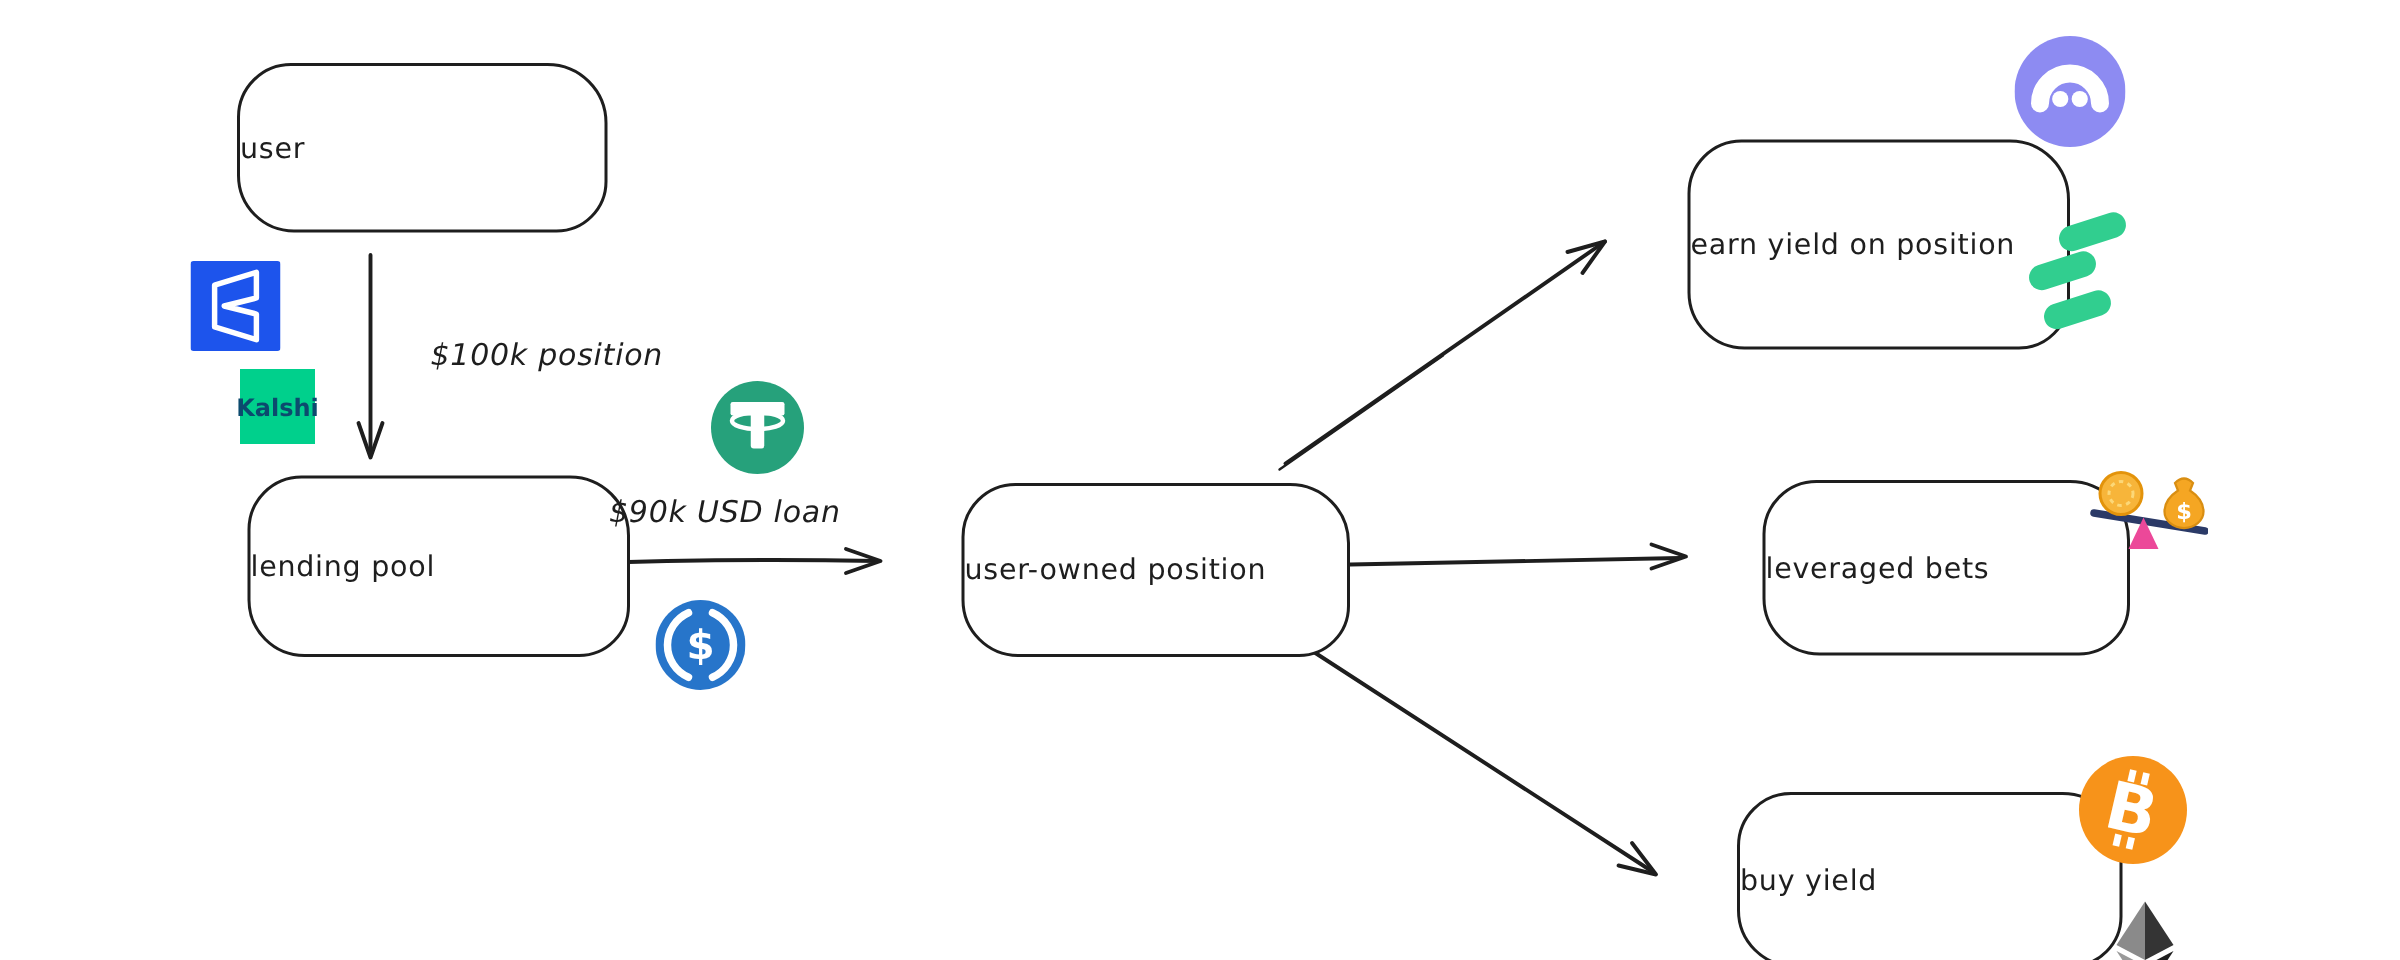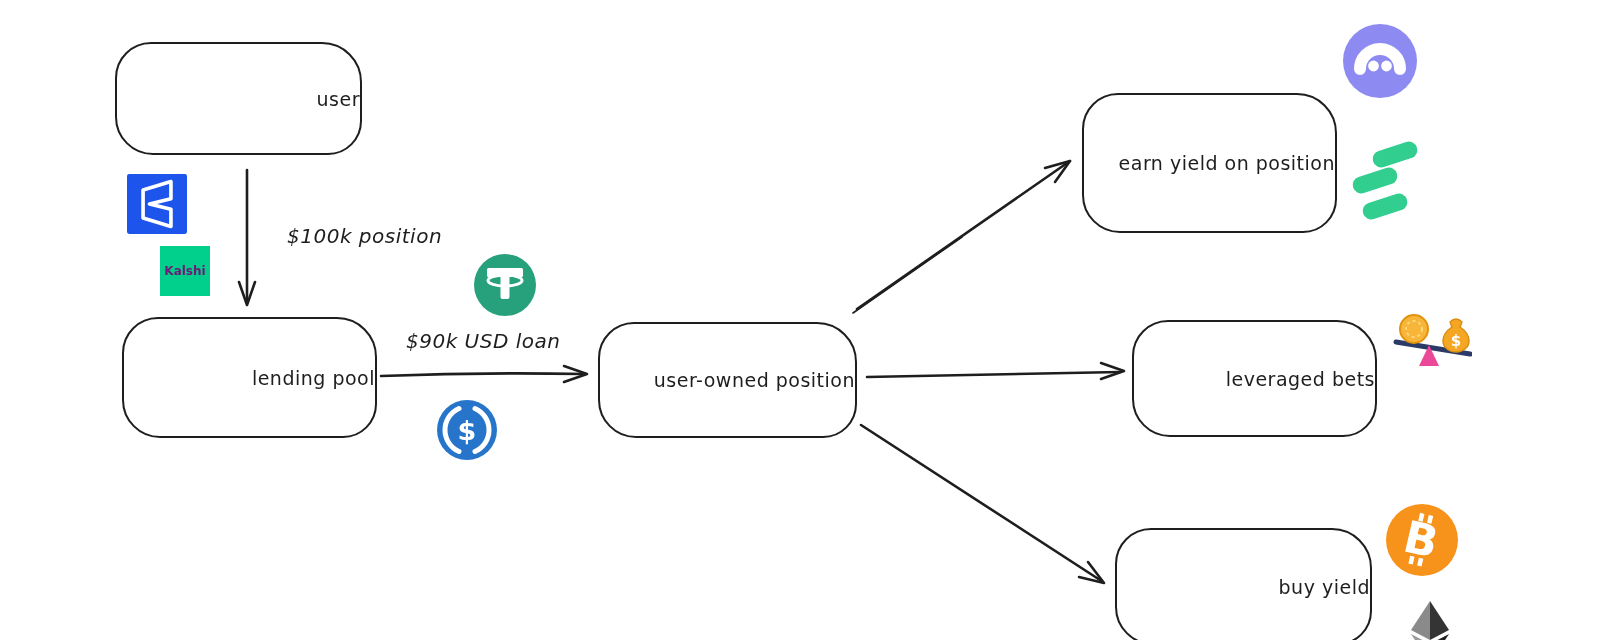--- a/index.html
+++ b/index.html
@@ -1,25 +1,25 @@
 <!DOCTYPE html>
 <html><head>
 <meta charset="utf-8">
 <style>
   html,body{margin:0;padding:0;background:#fff;}
   .canvas{position:relative;width:1600px;height:640px;background:#ffffff;overflow:hidden;
           font-family:"DejaVu Sans","Liberation Sans",sans-serif;color:#1e1e1e;}
   svg.arrows{position:absolute;left:0;top:0;width:1600px;height:640px;}
   .node{position:absolute;border:2.5px solid #1e1e1e;background:#ffffff;
-        border-radius:36px 40px 34px 38px;display:flex;align-items:center;justify-content:flex-end;
-        font-size:19px;letter-spacing:.5px;box-sizing:border-box;}
+        border-radius:36px 40px 34px 38px;display:flex;align-items:center;justify-content:flex-start;
+        font-size:19px;letter-spacing:.5px;box-sizing:border-box;margin-left:43px;}
   .edge-label{position:absolute;font-size:20px;font-weight:500;letter-spacing:.5px;white-space:nowrap;font-style:italic;}
   .icon{position:absolute;line-height:0;}
   .kalshi{position:absolute;display:flex;align-items:center;justify-content:center;
-          font-weight:700;font-size:12px;color:#701a75;}
+          font-weight:700;font-size:16px;color:#0c4a6e;}
 </style>
 </head>
 <body>
 
 <div class="canvas">
 
   <svg class="arrows">
     <g stroke="#1e1e1e" stroke-width="2.6" fill="none" stroke-linecap="round" stroke-linejoin="round">
       <path d="M247,170 L247,303"></path>
       <path d="M239,282 L247,305 L255,282"></path>

